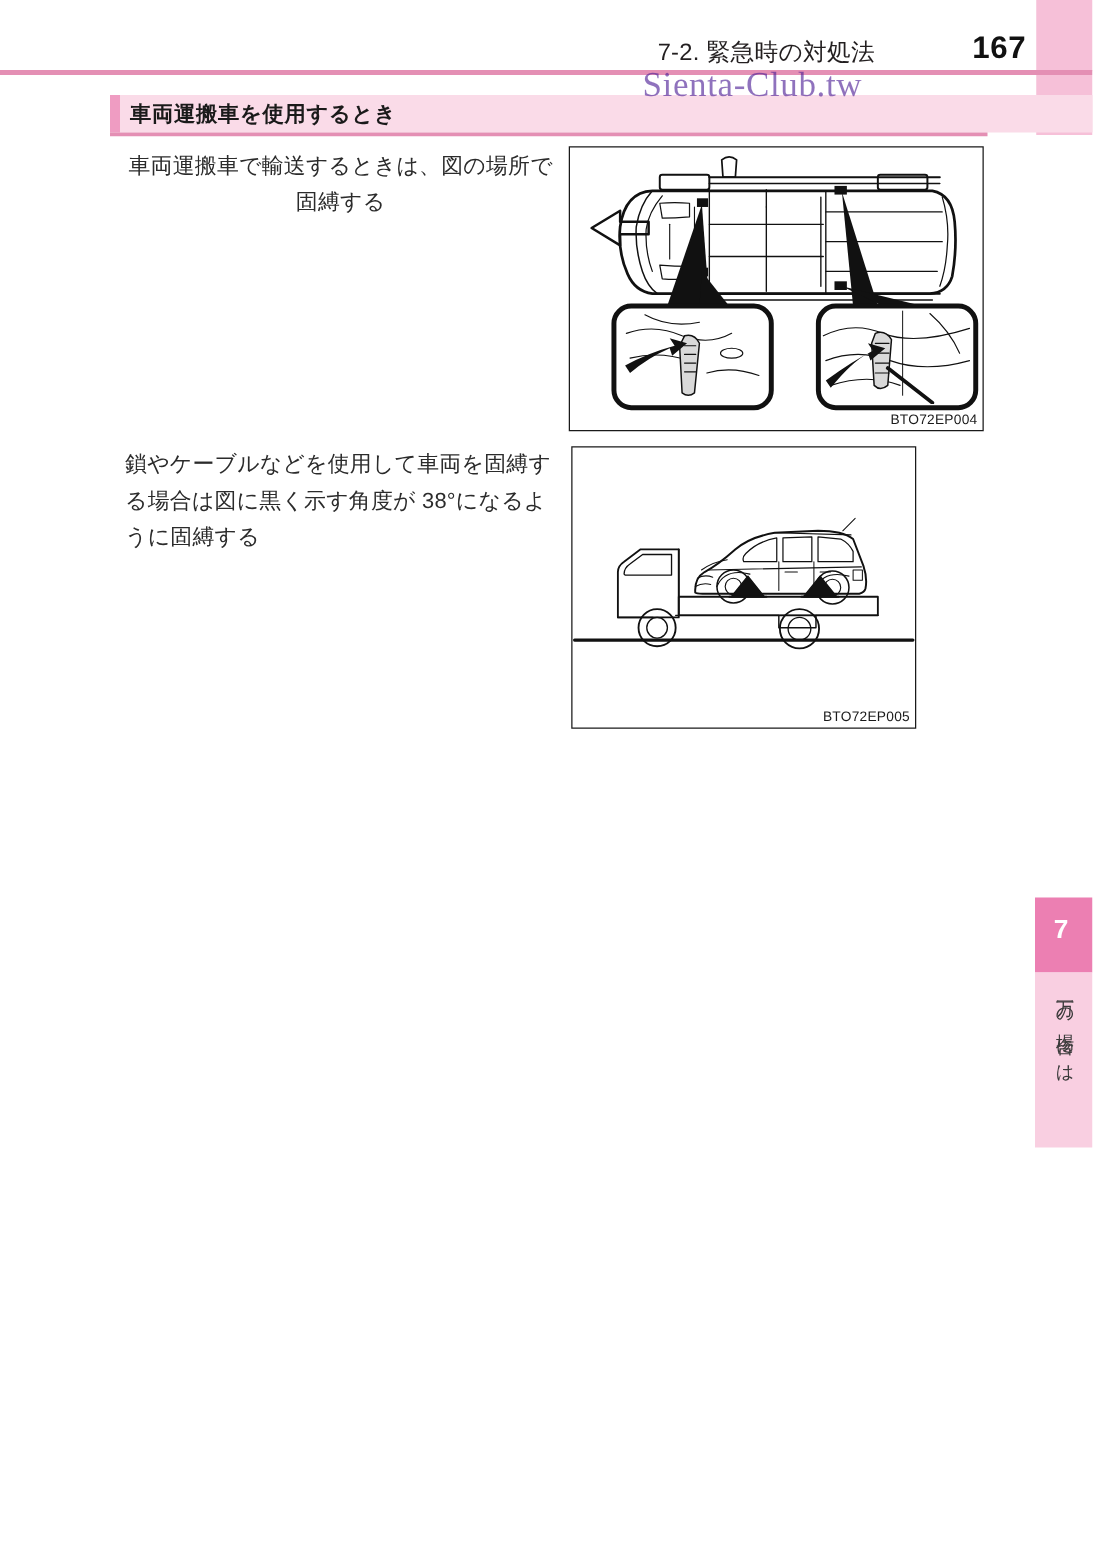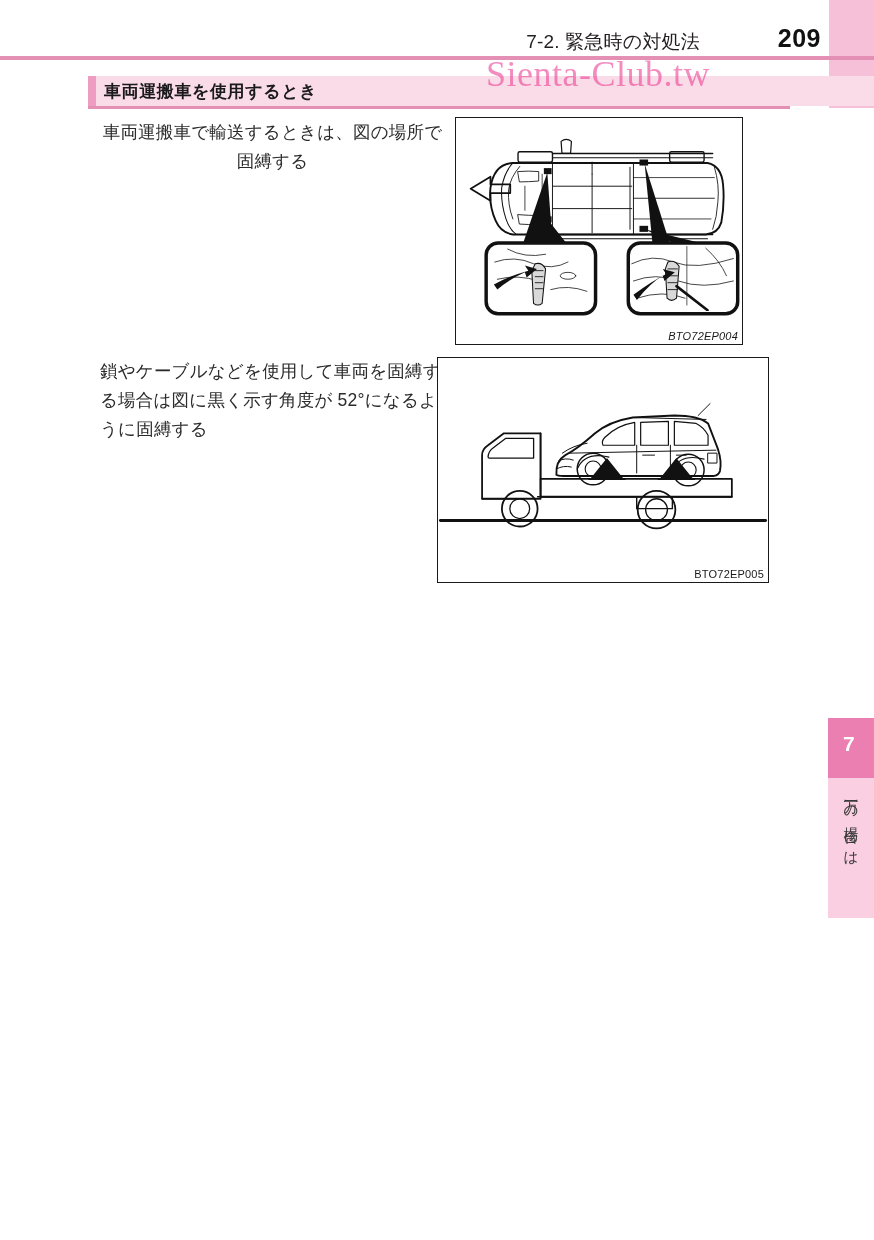--- a/index.html
+++ b/index.html
@@ -67,25 +67,25 @@
     top: 24px;
     font-size: 25px;
     font-weight: bold;
     color: #111111;
     letter-spacing: 0.5px;
   }
 
   
   .watermark {
     position: absolute;
-    left: 486px;
+    left: 514px;
     top: 53px;
     font-family: "Liberation Serif", "DejaVu Serif", serif;
-    font-size: 36px;
-    color: #ec4899;
+    font-size: 28px;
+    color: #4c1d95;
     opacity: 0.62;
     letter-spacing: 0.5px;
     white-space: nowrap;
     z-index: 6;
     pointer-events: none;
   }
 
   
   .section-heading {
     position: absolute;
@@ -133,22 +133,22 @@
   #para-1 { left: 100px; top: 118px; width: 345px; text-align: center; }
   #para-2 { left: 100px; top: 357px; width: 345px; }
 
   
   .figure-box {
     position: absolute;
     border: 1.5px solid #1a1a1a;
     background: #ffffff;
     box-sizing: border-box;
   }
-  #figure-1 { left: 455px; top: 117px; width: 288px; height: 228px; font-style: italic; }
-  #figure-2 { left: 437px; top: 357px; width: 332px; height: 226px; }
+  #figure-1 { left: 455px; top: 117px; width: 332px; height: 228px; }
+  #figure-2 { left: 457px; top: 357px; width: 276px; height: 226px; }
   .figure-box svg { display: block; width: 100%; height: 100%; }
   .fig-code {
     position: absolute;
     right: 2px;
     bottom: 2px;
     font-size: 11px;
     color: #1a1a1a;
     background: #ffffff;
     padding: 0 2px;
     letter-spacing: 0.2px;
@@ -194,32 +194,32 @@
 </head>
 <body>
 
 <div class="page">
 
   <div class="edge-band-top"></div>
   <div class="edge-band-top2"></div>
   <div class="top-rule"></div>
 
   <div class="running-head">7-2. 緊急時の対処法</div>
-  <div class="page-number">209</div>
+  <div class="page-number">167</div>
 
   <div class="watermark">Sienta-Club.tw</div>
 
   <div class="section-heading">
     <div class="accent"></div>
     <div class="htext">車両運搬車を使用するとき</div>
     <div class="underline"></div>
   </div>
 
   <div class="body-text" id="para-1">車両運搬車で輸送するときは、図の場所で固縛する</div>
-  <div class="body-text" id="para-2">鎖やケーブルなどを使用して車両を固縛する場合は図に黒く示す角度が 52°になるように固縛する</div>
+  <div class="body-text" id="para-2">鎖やケーブルなどを使用して車両を固縛する場合は図に黒く示す角度が 38°になるように固縛する</div>
 
   <div class="figure-box" id="figure-1">
     <svg viewBox="0 0 332 228" xmlns="http://www.w3.org/2000/svg">
       <g fill="none" stroke="#111111" stroke-width="1.4" stroke-linejoin="round" stroke-linecap="round">
 
         <path d="M40 60 L40 51 L17 65 L40 79 L40 70 L63 70 L63 60 Z" fill="#ffffff" stroke="#111111" stroke-width="2"></path>
 
         <path d="M66 35 Q44 36 40 64 Q38 84 46 102 Q52 116 66 118
                  L290 118 Q304 117 308 104 Q312 82 310 60 Q308 38 292 35 Z" stroke-width="2.2"></path>
 

